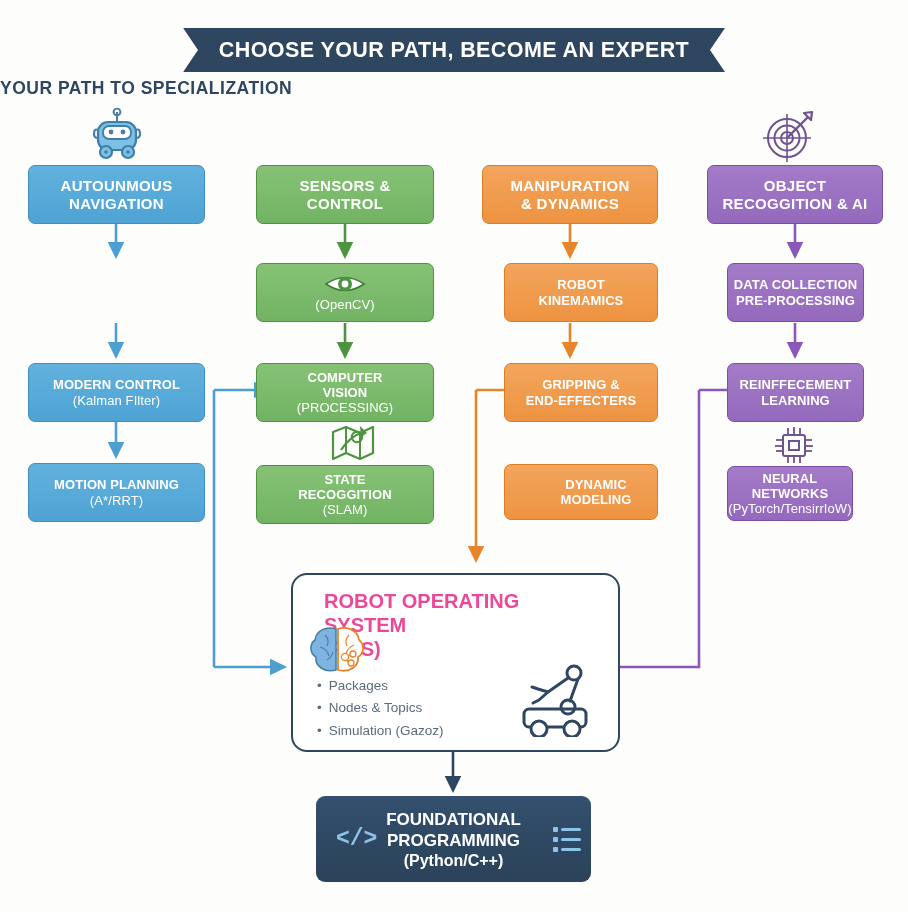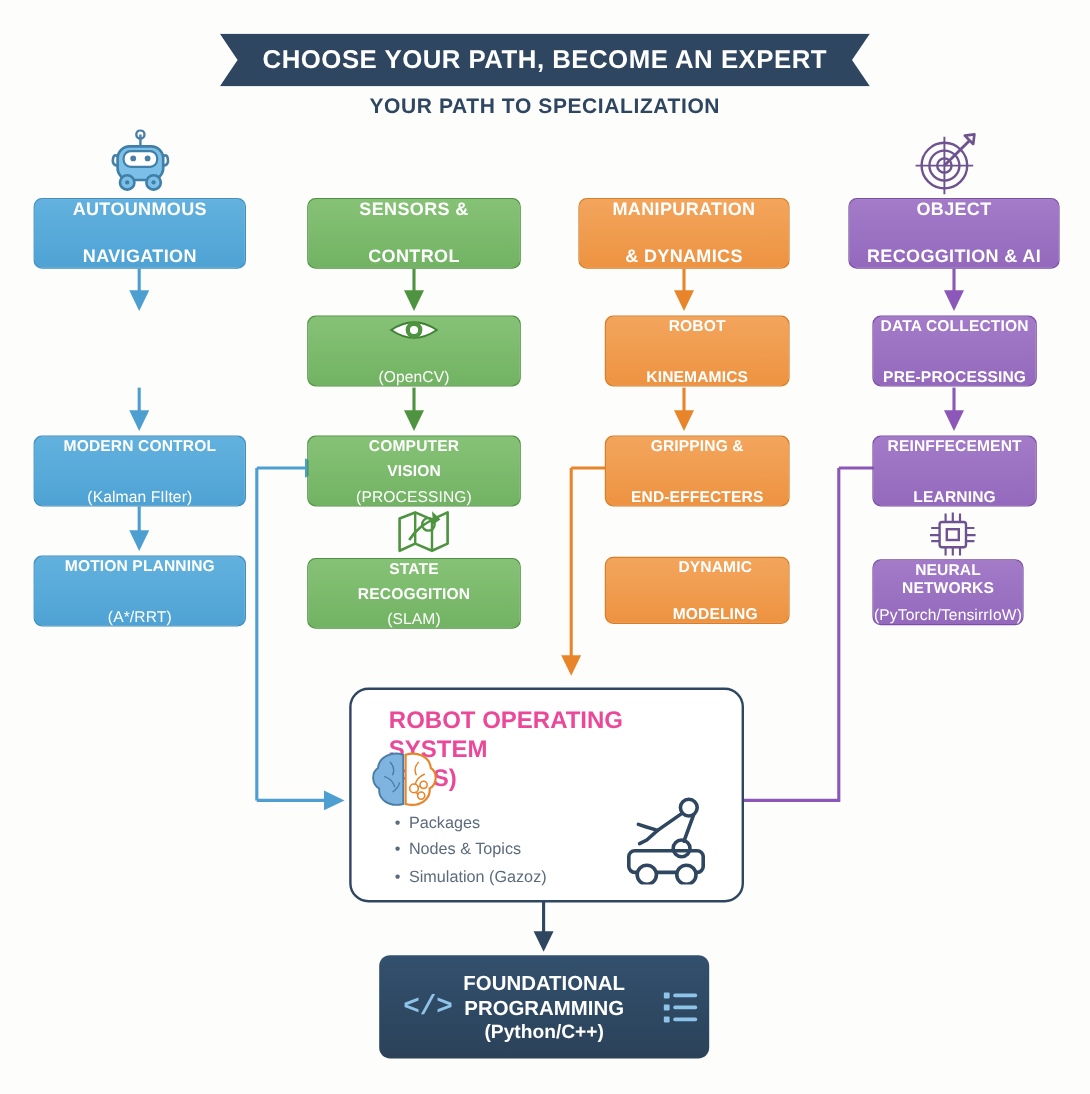--- a/index.html
+++ b/index.html
@@ -21,28 +21,28 @@
     font-size:21.5px;font-weight:bold;letter-spacing:.4px;
     clip-path:polygon(0 0,100% 0,100% 100%,0 100%,2.6% 50%);
     z-index:3;
   }
   .banner-notch-l,.banner-notch-r{
     position:absolute;top:28px;width:0;height:0;z-index:4;
   }
   .banner-notch-l{left:183px;border-top:22px solid transparent;border-bottom:22px solid transparent;border-left:15px solid #fdfdfc;}
   .banner-notch-r{left:710px;border-top:22px solid transparent;border-bottom:22px solid transparent;border-right:15px solid #fdfdfc;}
   .subtitle{
-    position:absolute;left:0;top:78px;width:908px;text-align:center;
+    position:absolute;left:0;top:78px;width:908px;
     color:#2f4660;font-size:17.5px;font-weight:bold;letter-spacing:.5px;
   }
 
   
   .box{
     position:absolute;border-radius:7px;color:#ffffff;
-    display:flex;flex-direction:column;align-items:center;justify-content:space-between;
+    display:flex;flex-direction:column;align-items:center;justify-content:center;
     text-align:center;line-height:1.18;font-weight:bold;
     box-sizing:border-box;z-index:2;
   }
   .box .l1{display:block;}
   .box .l2{display:block;font-weight:bold;}
   .head{font-size:15px;letter-spacing:.3px;}
   .sub{font-size:13px;letter-spacing:.1px;}
   .sub .l2{font-weight:normal;font-size:13px;}
 
   .c-blue  {background:linear-gradient(180deg,#62b1de 0%,#4ea3d4 100%);border:1.6px solid #3f8fc0;}
@@ -56,21 +56,21 @@
   
   .ros{
     position:absolute;left:291px;top:573px;width:325px;height:175px;
     background:#ffffff;border:2.4px solid #2f4660;border-radius:16px;z-index:2;
   }
   .ros-title{
     position:absolute;left:0;top:14px;width:325px;
     color:#ec4899;font-size:20px;font-weight:bold;line-height:1.2;padding-left:31px;
   }
   .ros-bullets{
-    position:absolute;left:36px;top:100px;
+    position:absolute;left:24px;top:100px;
     color:#5b6b7c;font-size:13.5px;line-height:1.65;
   }
   .ros-bullets div::before{content:"\2022";margin-right:7px;color:#5b6b7c;}
 
   
   .footer{
     position:absolute;left:316px;top:796px;width:275px;height:86px;
     background:linear-gradient(180deg,#33506e 0%,#2b4259 100%);
     border-radius:9px;z-index:2;
   }

